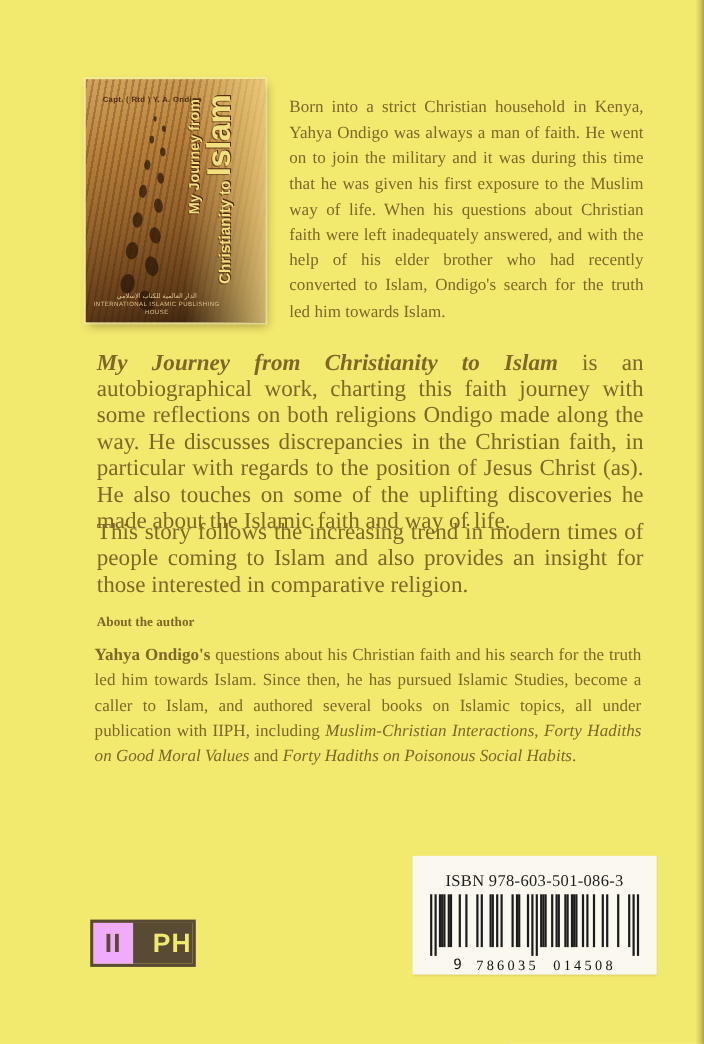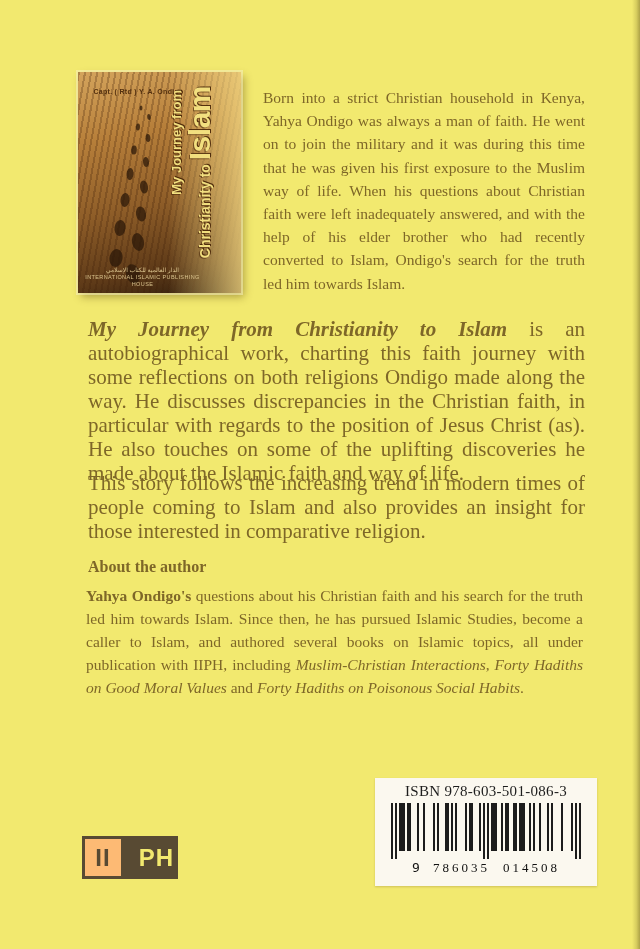--- a/index.html
+++ b/index.html
@@ -52,52 +52,52 @@
   
   .para{
     position:absolute;text-align:justify;color:#7e6728;
     font-family:"Liberation Serif",serif;
   }
   .p-intro{left:263px;top:70px;width:322px;font-size:15.5px;line-height:23.2px;margin-top:16px;}
   .p-syn  {left:88px;top:317px;width:497px;font-size:21px;line-height:24px;}
   .p-trend{left:88px;top:471px;width:497px;font-size:21px;line-height:24px;}
   .about-h{
     position:absolute;left:88px;top:558px;color:#7e6728;
-    font-family:"Liberation Serif",serif;font-weight:bold;font-size:16px;
+    font-family:"Liberation Serif",serif;font-weight:bold;font-size:12px;
   }
   .p-about{left:86px;top:584px;width:497px;font-size:15.5px;line-height:23px;}
   .seg-b{font-weight:bold;}
   .seg-i{font-style:italic;}
 
   
   .barcode-box{
     position:absolute;left:375px;top:778px;width:222px;height:108px;
     background:#fbf8ef;box-sizing:border-box;
-    display:flex;flex-direction:column;align-items:center;padding-top:5px;
+    display:flex;flex-direction:column;align-items:center;padding-top:15px;
     box-shadow:0 1px 2px rgba(100,80,20,.25);
   }
   .isbn-label{font-family:"Liberation Serif",serif;font-size:15px;color:#1d1d1d;letter-spacing:.3px;white-space:nowrap;}
   .bars{display:flex;align-items:flex-start;height:56px;margin-top:3px;}
   .bar{width:2px;height:48px;}
   .bar.on{background:#1c1c1c;}
   .bar.tall{height:56px;}
   .barcode-digits{
     display:flex;gap:13px;margin-top:1px;
     font-family:"DejaVu Sans Mono",monospace;font-size:13px;color:#111;
   }
   .barcode-digits .grp{letter-spacing:3px;font-family:Liberation Serif, serif;}
 
   
   .iiph-logo{
     position:absolute;left:82px;top:836px;width:96px;height:43px;
     display:flex;border:3px solid #584a33;box-sizing:border-box;
     font-family:"Liberation Sans",sans-serif;font-weight:bold;
   }
   .logo-left{
-    width:40%;background:#fdba74;color:#584a33;
+    width:40%;background:#f0abfc;color:#584a33;
     display:flex;align-items:center;justify-content:center;
     font-size:24px;letter-spacing:1px;
   }
   .logo-right{
     flex:1;background:#584a33;color:#f2e96f;
     display:flex;align-items:center;justify-content:center;
     font-size:24px;letter-spacing:1px;padding-left:17px;
   }
 </style>
 </head>

